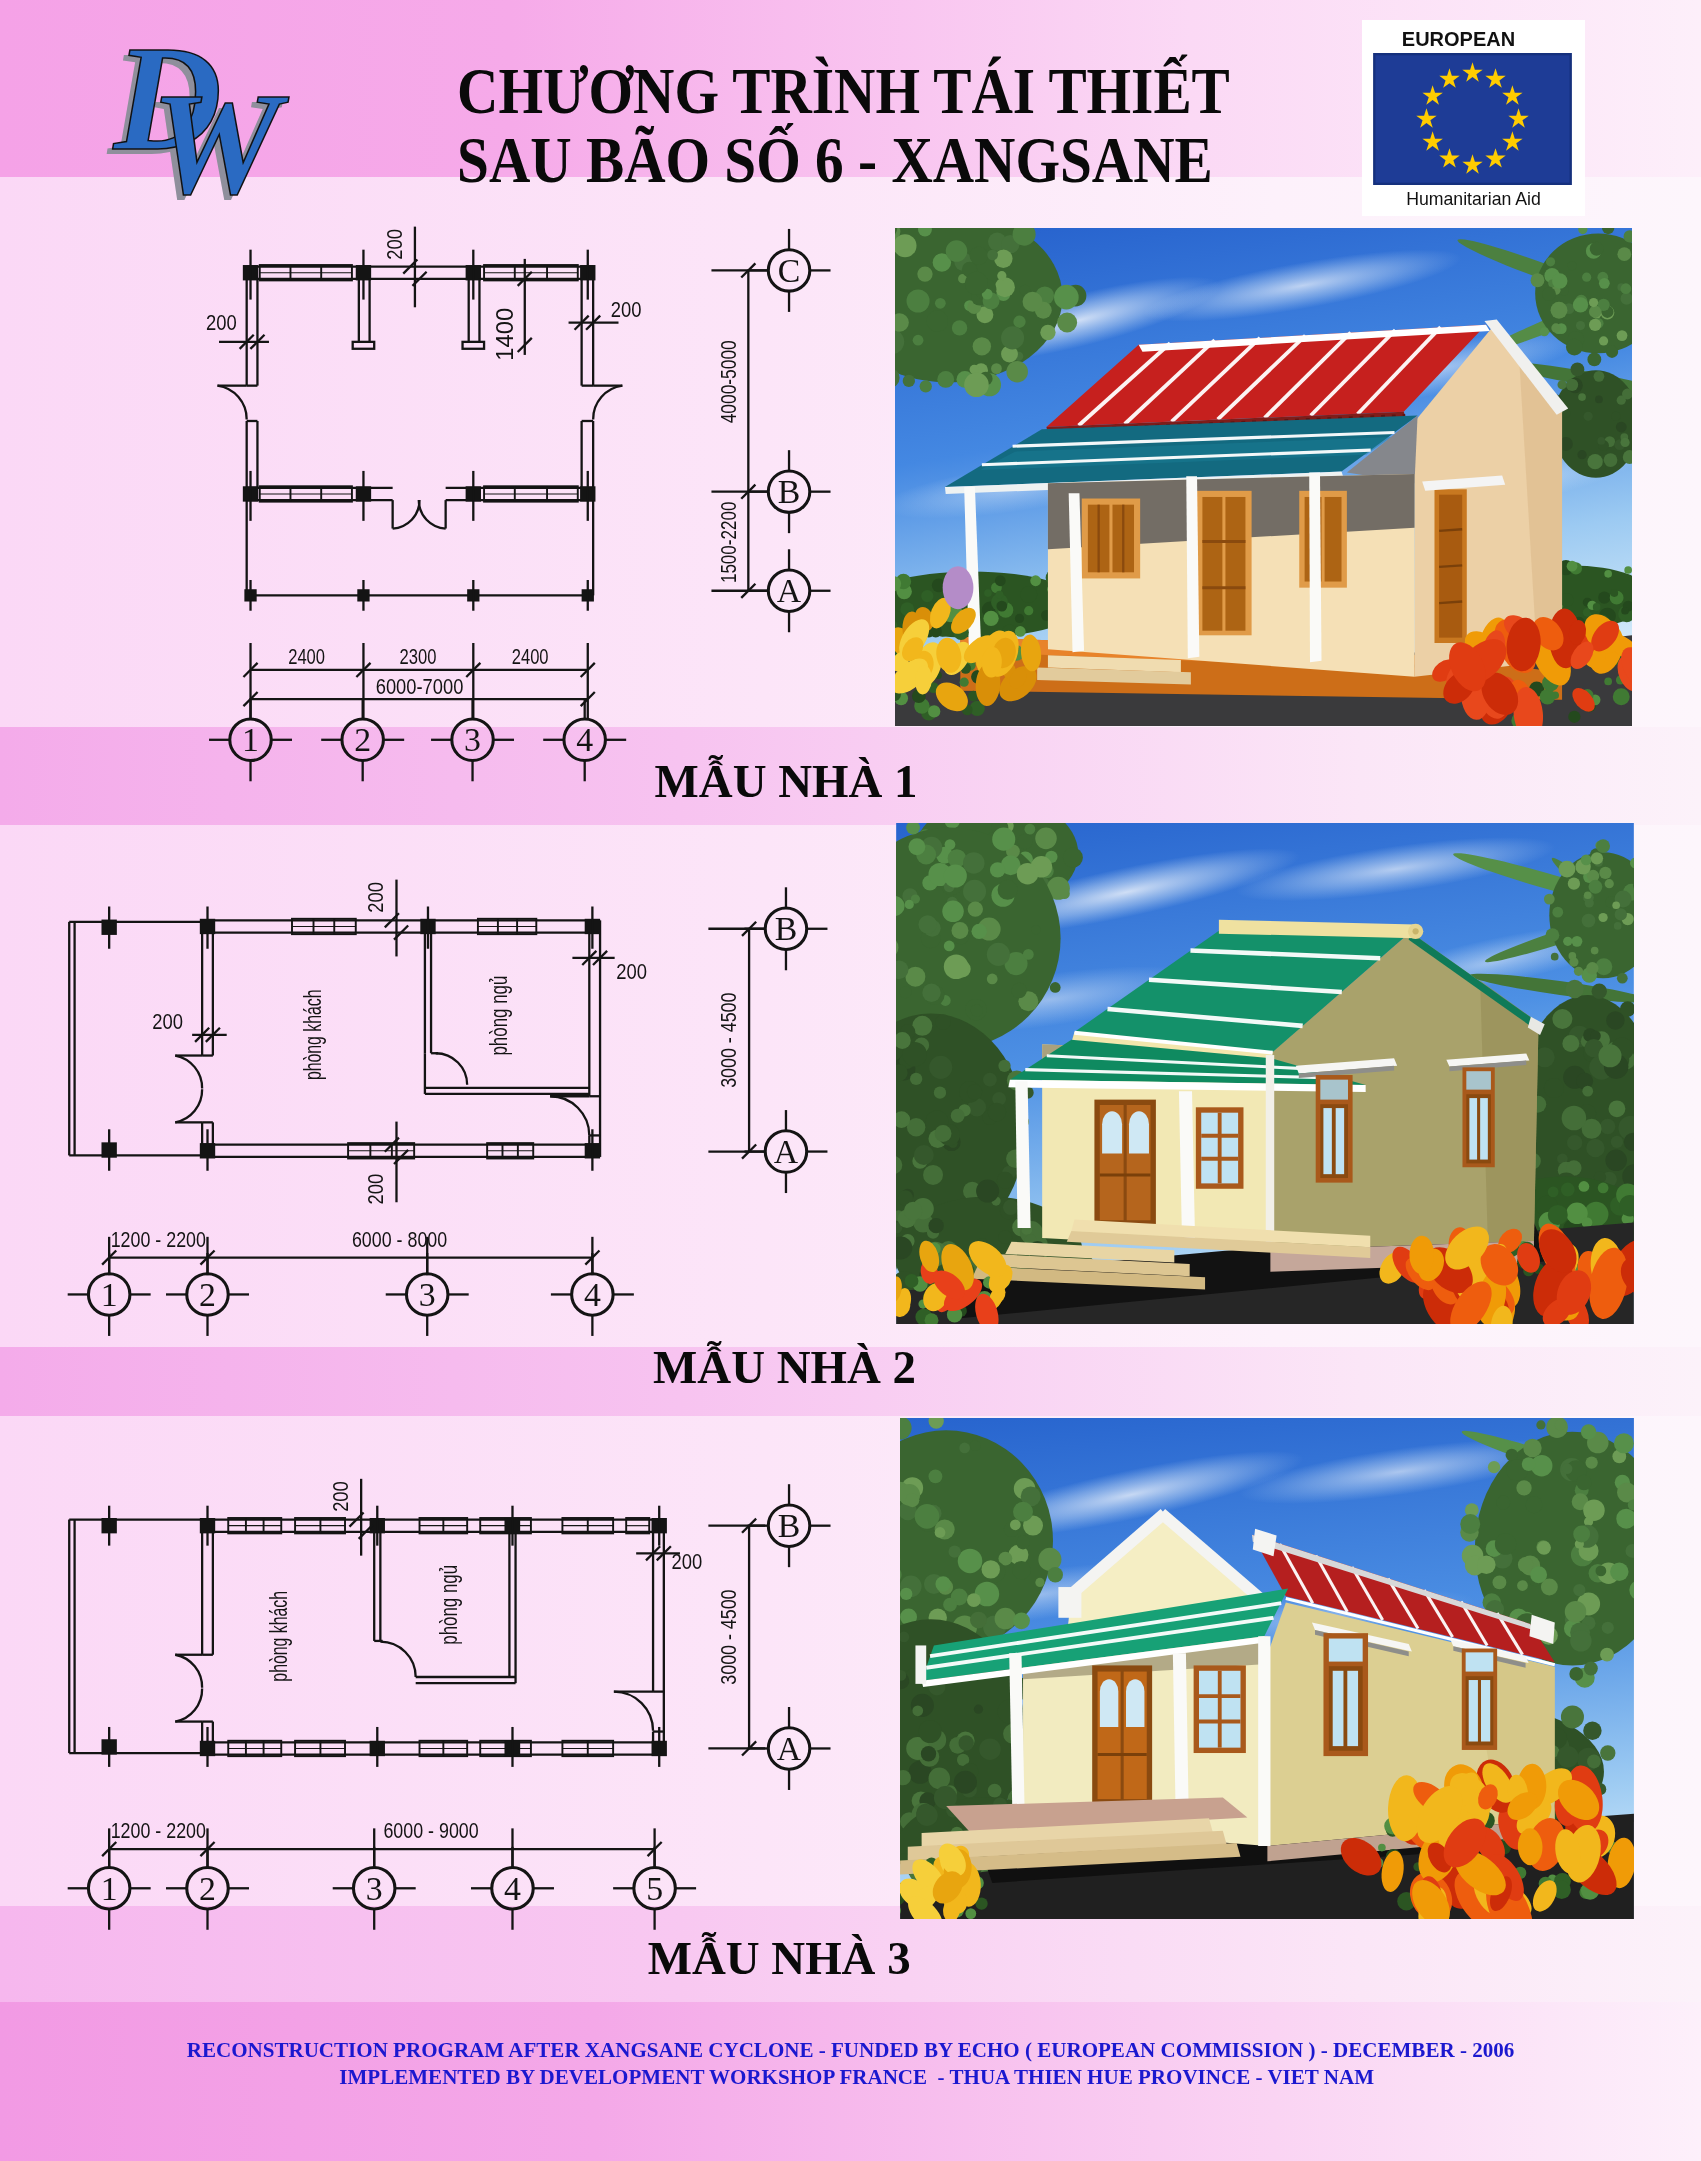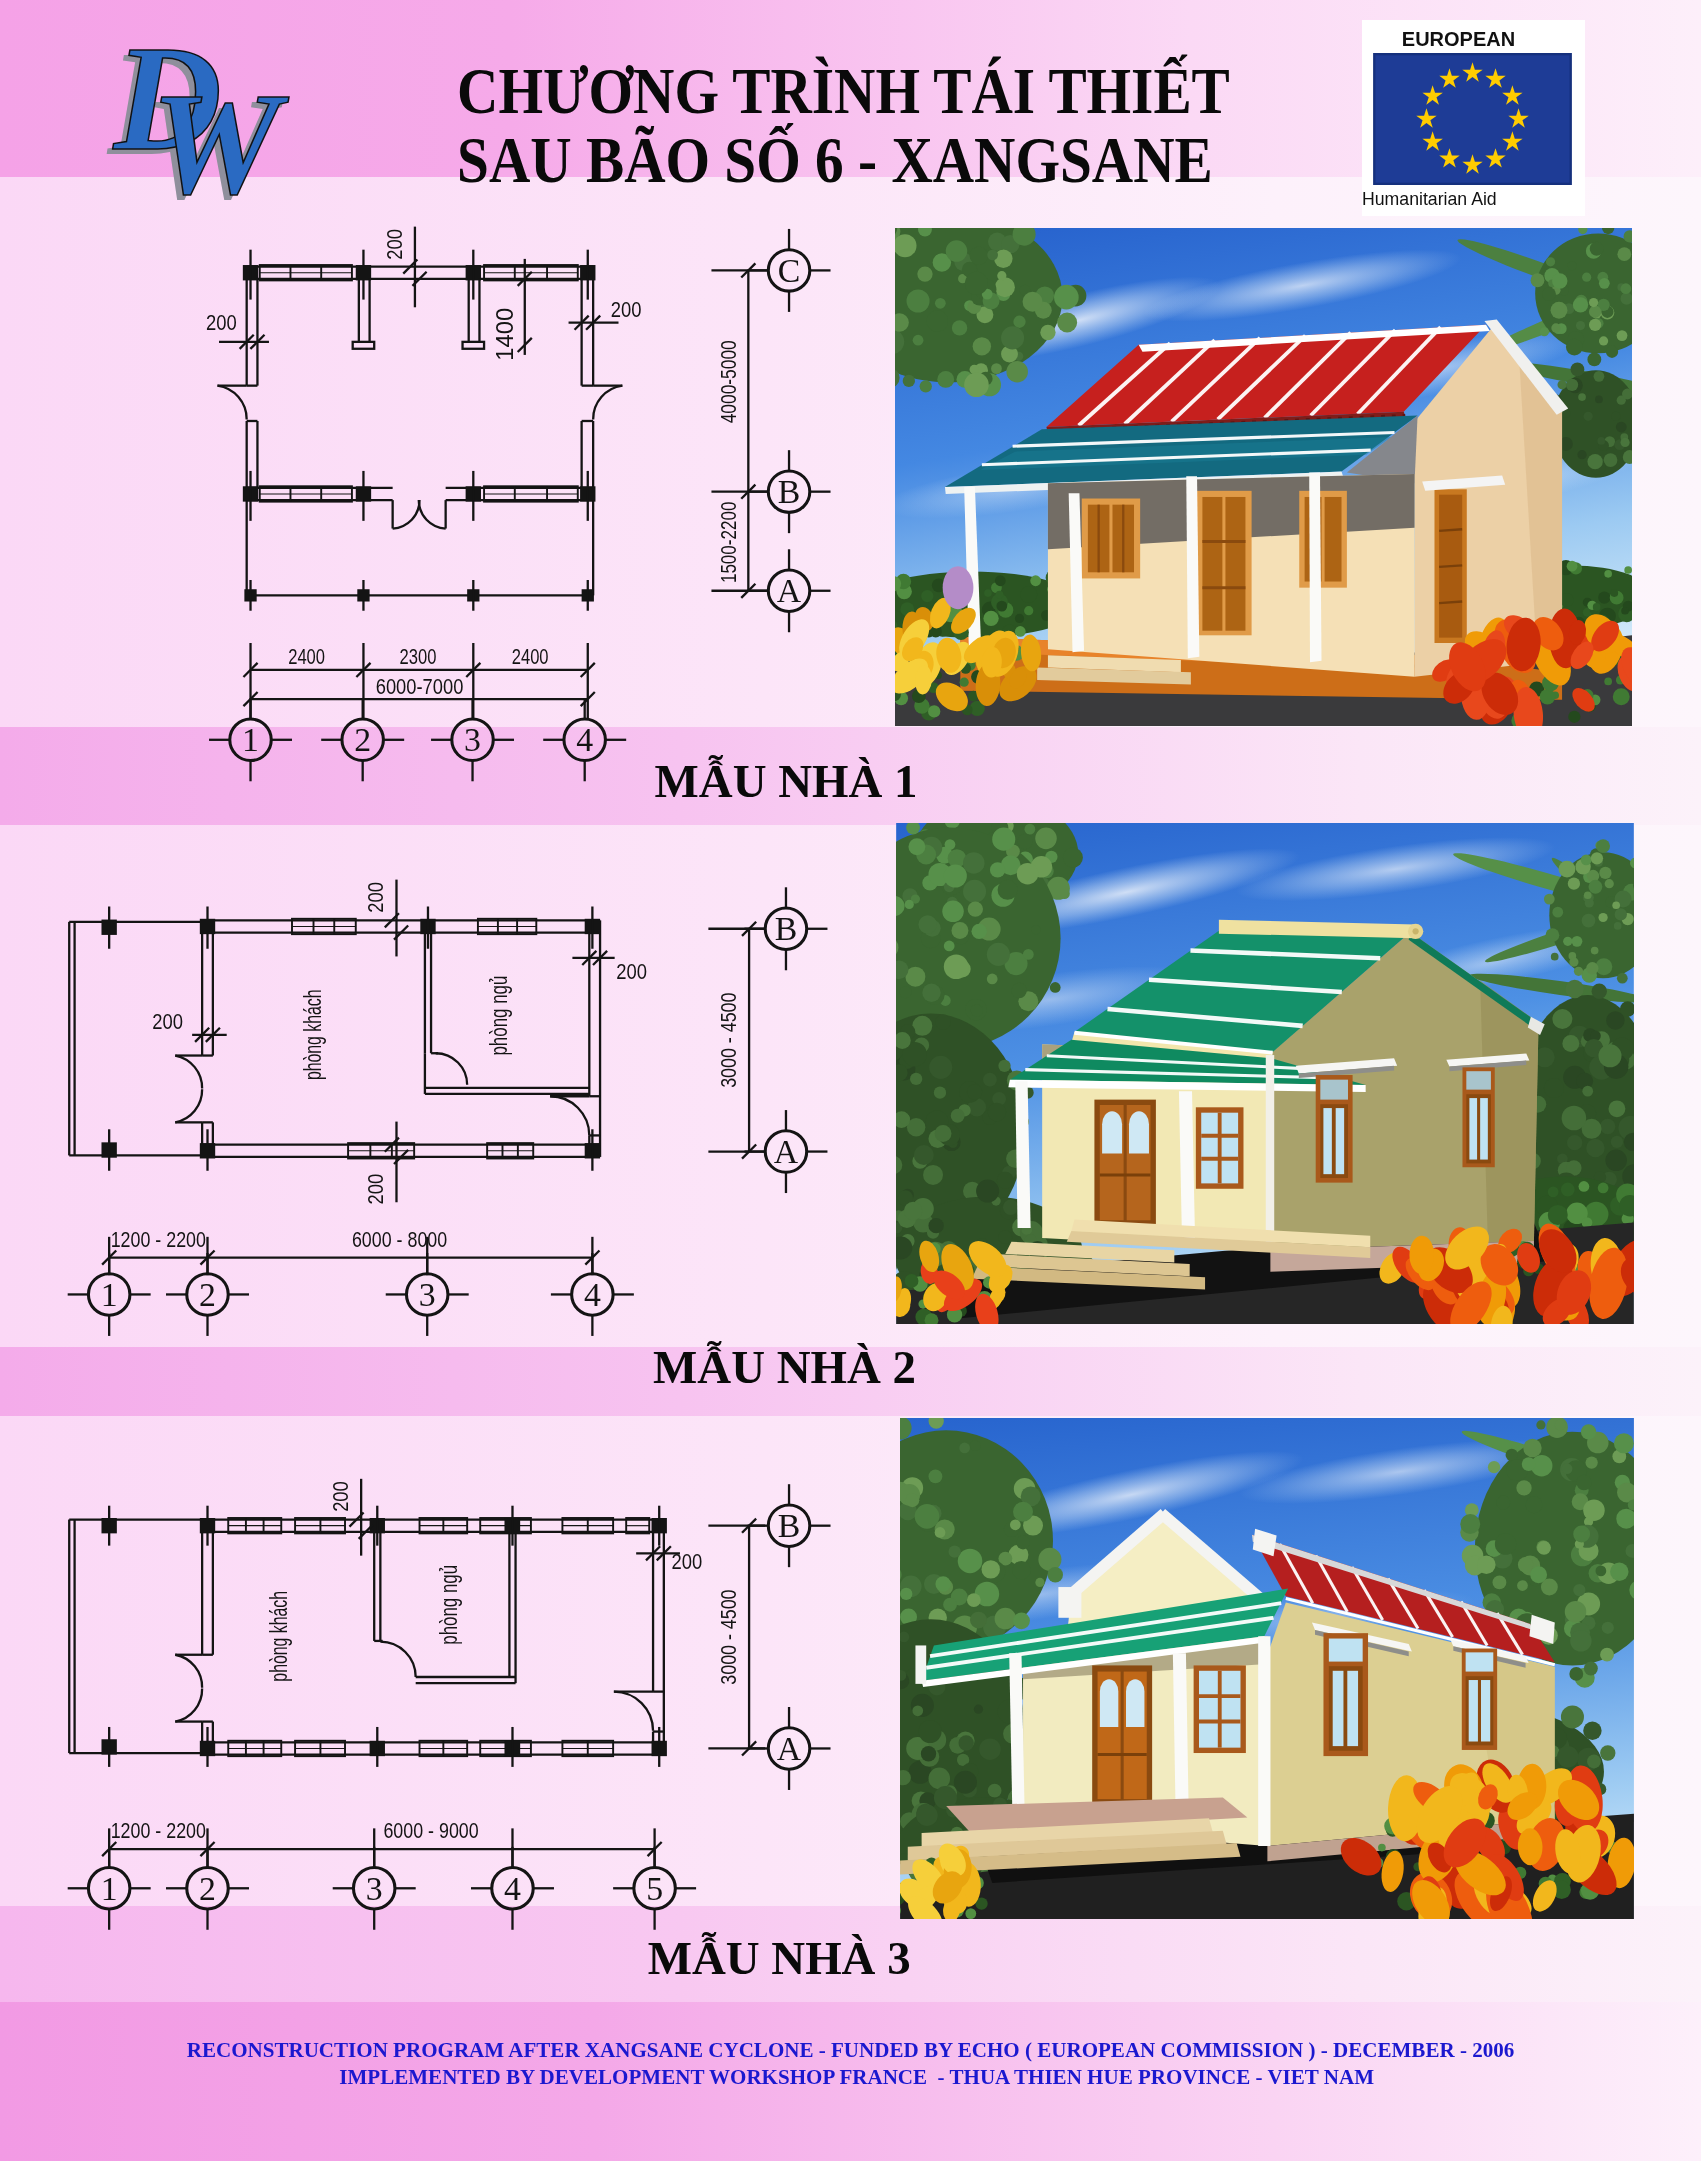--- a/index.html
+++ b/index.html
@@ -50,21 +50,21 @@
 <polygon points="181.5,102.0 184.6,111.7 194.8,111.7 186.5,117.7 189.7,127.3 181.5,121.3 173.2,127.3 176.4,117.7 168.1,111.7 178.3,111.7"></polygon>
 <polygon points="159.5,124.0 162.6,133.6 172.8,133.6 164.6,139.6 167.7,149.3 159.5,143.3 151.3,149.3 154.4,139.6 146.2,133.6 156.4,133.6"></polygon>
 <polygon points="129.5,132.0 132.6,141.7 142.8,141.7 134.6,147.7 137.7,157.3 129.5,151.3 121.3,157.3 124.4,147.7 116.2,141.7 126.4,141.7"></polygon>
 <polygon points="99.5,124.0 102.6,133.6 112.8,133.6 104.6,139.6 107.7,149.3 99.5,143.3 91.3,149.3 94.4,139.6 86.2,133.6 96.4,133.6"></polygon>
 <polygon points="77.5,102.0 80.7,111.7 90.9,111.7 82.6,117.7 85.8,127.3 77.5,121.3 69.3,127.3 72.5,117.7 64.2,111.7 74.4,111.7"></polygon>
 <polygon points="69.5,72.0 72.6,81.7 82.8,81.7 74.6,87.7 77.7,97.3 69.5,91.3 61.3,97.3 64.4,87.7 56.2,81.7 66.4,81.7"></polygon>
 <polygon points="77.5,42.0 80.7,51.7 90.9,51.7 82.6,57.7 85.8,67.3 77.5,61.3 69.3,67.3 72.5,57.7 64.2,51.7 74.4,51.7"></polygon>
 <polygon points="99.5,20.0 102.6,29.7 112.8,29.7 104.6,35.7 107.7,45.4 99.5,39.4 91.3,45.4 94.4,35.7 86.2,29.7 96.4,29.7"></polygon>
     </g>
   </svg>
-  <div class="abs" style="left:1362px;top:189px;width:223px;font-size:17.7px;color:#111;">Humanitarian Aid</div>
+  <div class="abs" style="left:1362px;top:189px;width:223px;text-align:center;font-size:17.7px;color:#111;">Humanitarian Aid</div>
 
   <svg class="abs" style="left:0;top:0;" width="1701" height="2161" viewBox="0 0 2214 2813">
     <g font-family="'Liberation Serif',serif" font-weight="bold" font-size="61" fill="#0a0a0a">
       <text x="852" y="1038">MẪU NHÀ 1</text>
       <text x="850" y="1800">MẪU NHÀ 2</text>
       <text x="843" y="2570">MẪU NHÀ 3</text>
     </g>
   </svg>
 
   <svg class="abs" style="left:0;top:1998px;" width="1701" height="164" viewBox="0 2600 2214 213">

